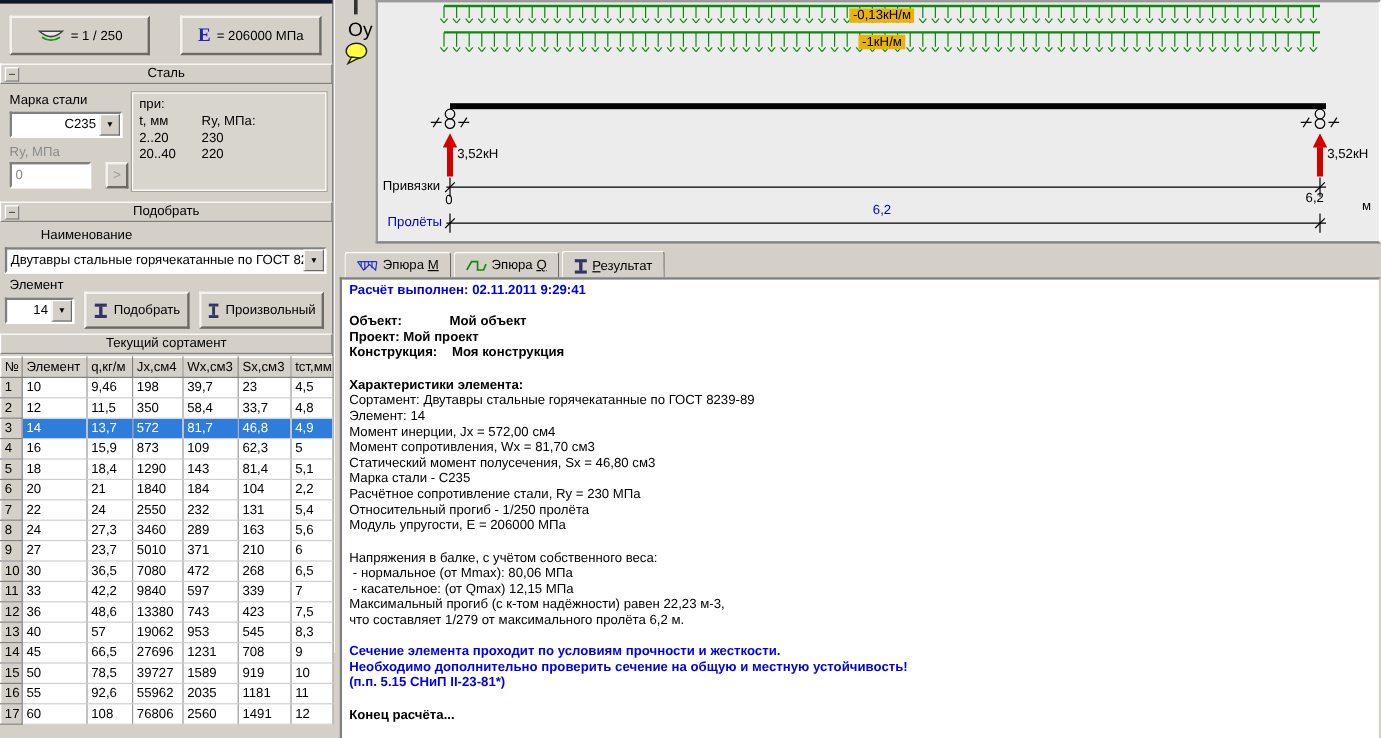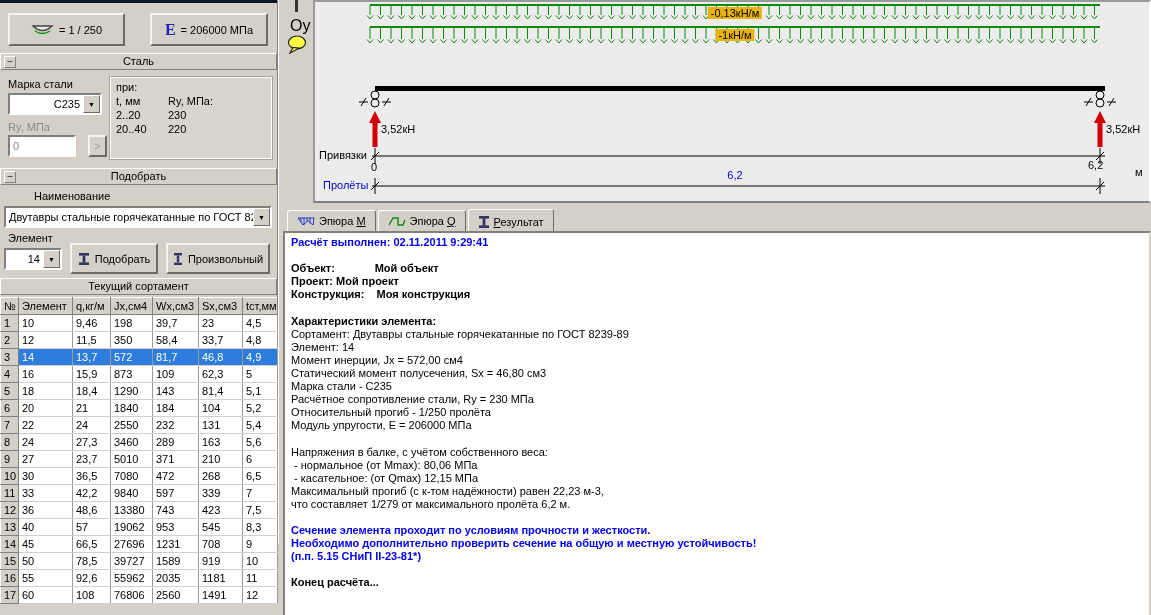--- a/index.html
+++ b/index.html
@@ -236,21 +236,21 @@
             <td class="data">81,4</td>
             <td class="data">5,1</td>
           </tr>
           <tr>
             <td class="numcell">6</td>
             <td class="data">20</td>
             <td class="data">21</td>
             <td class="data">1840</td>
             <td class="data">184</td>
             <td class="data">104</td>
-            <td class="data">5,2</td>
+            <td class="data">2,2</td>
           </tr>
           <tr>
             <td class="numcell">7</td>
             <td class="data">22</td>
             <td class="data">24</td>
             <td class="data">2550</td>
             <td class="data">232</td>
             <td class="data">131</td>
             <td class="data">5,4</td>
           </tr>
@@ -871,20 +871,21 @@
       <div class="report-line bb">Расчёт выполнен: 02.11.2011 9:29:41</div>
       <div class="report-line">&nbsp;</div>
       <div class="report-line b">Объект:             Мой объект</div>
       <div class="report-line b">Проект: Мой проект</div>
       <div class="report-line b">Конструкция:    Моя конструкция</div>
       <div class="report-line">&nbsp;</div>
       <div class="report-line b">Характеристики элемента:</div>
       <div class="report-line">Сортамент: Двутавры стальные горячекатанные по ГОСТ 8239-89</div>
       <div class="report-line">Элемент: 14</div>
       <div class="report-line">Момент инерции, Jx = 572,00 см4</div>
+      <div class="report-line">Момент сопротивления, Wx = 81,70 см3</div>
       <div class="report-line">Статический момент полусечения, Sx = 46,80 см3</div>
       <div class="report-line">Марка стали - С235</div>
       <div class="report-line">Расчётное сопротивление стали, Ry = 230 МПа</div>
       <div class="report-line">Относительный прогиб - 1/250 пролёта</div>
       <div class="report-line">Модуль упругости, E = 206000 МПа</div>
       <div class="report-line">&nbsp;</div>
       <div class="report-line">Напряжения в балке, с учётом собственного веса:</div>
       <div class="report-line"> - нормальное (от Mmax): 80,06 МПа</div>
       <div class="report-line"> - касательное: (от Qmax) 12,15 МПа</div>
       <div class="report-line">Максимальный прогиб (с к-том надёжности) равен 22,23 м-3,</div>

